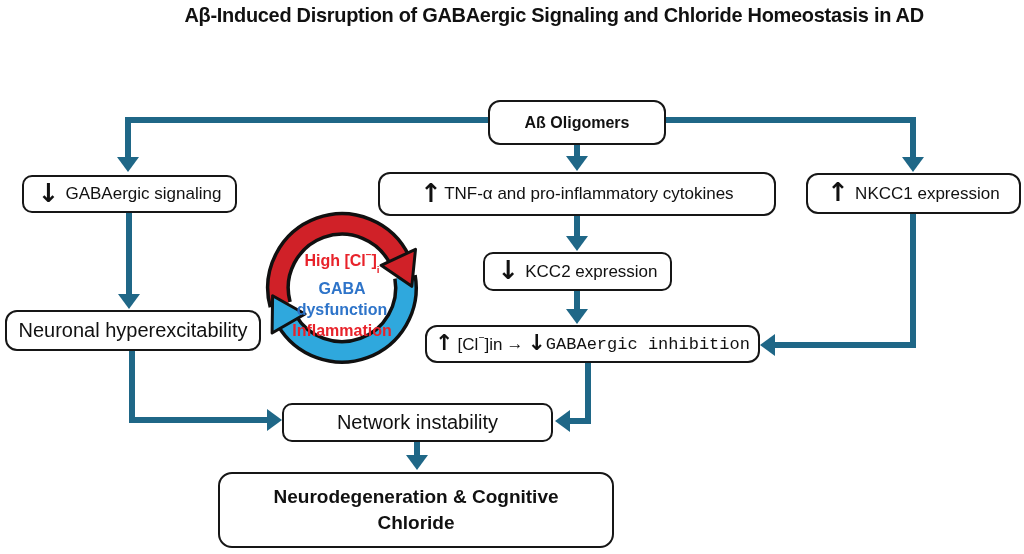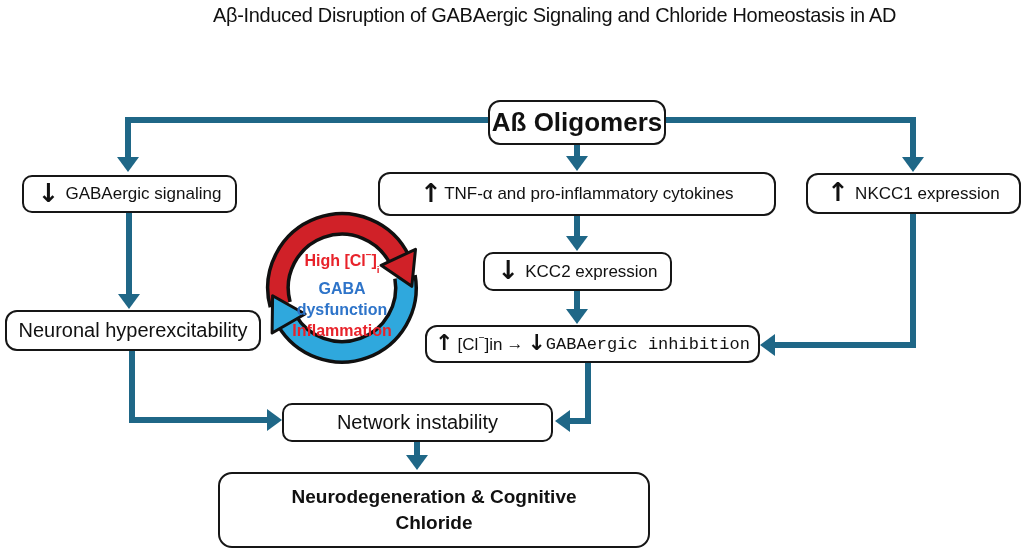--- a/index.html
+++ b/index.html
@@ -11,21 +11,21 @@
     --box-border:#161616;
     --box-bg:#FFFFFF;
   }
   html,body{margin:0;padding:0;background:#fff;}
   .stage{
     position:relative;width:1024px;height:554px;background:#fff;overflow:hidden;
     font-family:"Liberation Sans",sans-serif;color:#111;
   }
   .title{
     position:absolute;left:0;right:0;top:3px;text-align:center;padding-left:85px;
-    font-weight:400;font-size:21px;letter-spacing:-0.3px;white-space:nowrap;
+    font-weight:700;font-size:21px;letter-spacing:-0.3px;white-space:nowrap;
   }
   .title>span{display:inline-block;transform:scaleX(0.95);transform-origin:center;}
   .box{
     position:absolute;background:var(--box-bg);border:2px solid var(--box-border);
     display:flex;align-items:center;justify-content:center;gap:6px;
     font-size:17px;white-space:nowrap;box-sizing:border-box;
   }
   .seg{position:absolute;background:var(--connector);}
   .ah{position:absolute;width:0;height:0;}
   .ah-down{border-left:11px solid transparent;border-right:11px solid transparent;border-top:15px solid var(--connector);}
@@ -96,21 +96,21 @@
     <polygon class="head-red" points="159.8,80.3 163.5,43.3 129.1,59.3"></polygon>
   </svg>
 
   <div class="cycle-text">
     <div class="red"><span>High [Cl</span><sup class="mini">−</sup><span>]</span><sub class="mini">i</sub></div>
     <div class="blue">GABA</div>
     <div class="blue">dysfunction</div>
     <div class="red">Inflammation</div>
   </div>
 
-  <div class="box" style="left:488px;top:100px;width:178px;height:45px;border-radius:12px;font-weight:700;font-size:26px;">
+  <div class="box" style="left:488px;top:100px;width:178px;height:45px;border-radius:12px;font-weight:700;font-size:16px;">
     <span>Aß Oligomers</span>
   </div>
 
   <div class="box" style="left:22px;top:175px;width:215px;height:38px;border-radius:10px;">
     <span class="glyph">↓</span>
     <span>GABAergic signaling</span>
   </div>
 
   <div class="box" style="left:378px;top:172px;width:398px;height:44px;border-radius:12px;gap:2px;">
     <span class="glyph">↑</span>
@@ -136,18 +136,18 @@
     <span><span>[Cl</span><sup class="mini">−</sup><span>]in</span></span>
     <span>→</span>
     <span class="glyph small">↓</span>
     <span style="margin-left:-4px;font-family:Liberation Mono, monospace;">GABAergic inhibition</span>
   </div>
 
   <div class="box" style="left:282px;top:403px;width:271px;height:39px;border-radius:10px;font-size:20px;">
     <span>Network instability</span>
   </div>
 
-  <div class="box bold-two-line" style="left:218px;top:472px;width:432px;height:76px;border-radius:14px;">
+  <div class="box bold-two-line" style="left:218px;top:472px;width:396px;height:76px;border-radius:14px;">
     <div>Neurodegeneration &amp; Cognitive</div>
     <div>Chloride</div>
   </div>
 
 </div>
 
 </body></html>

